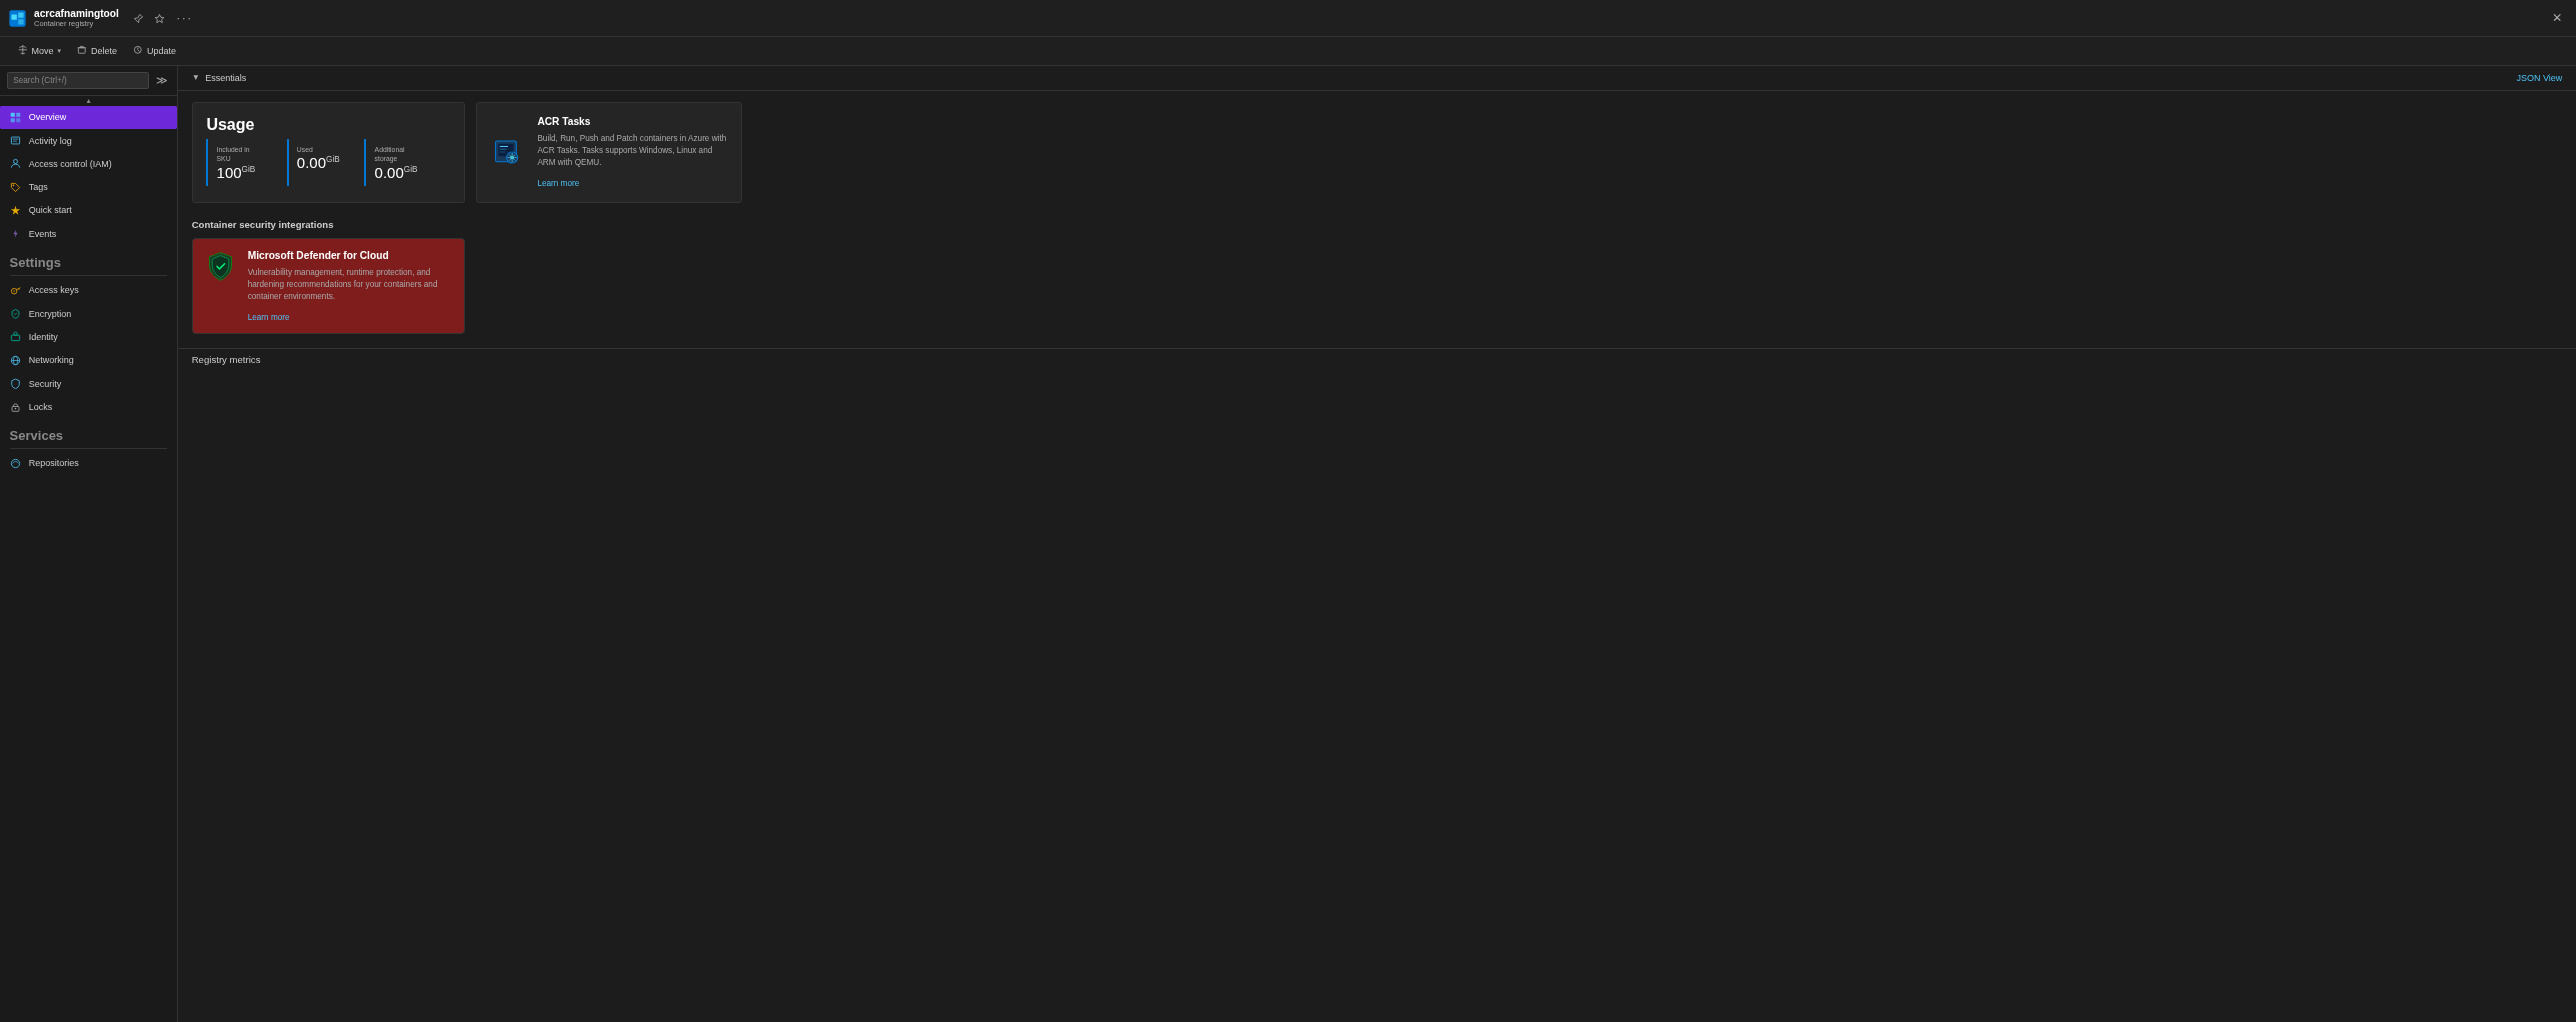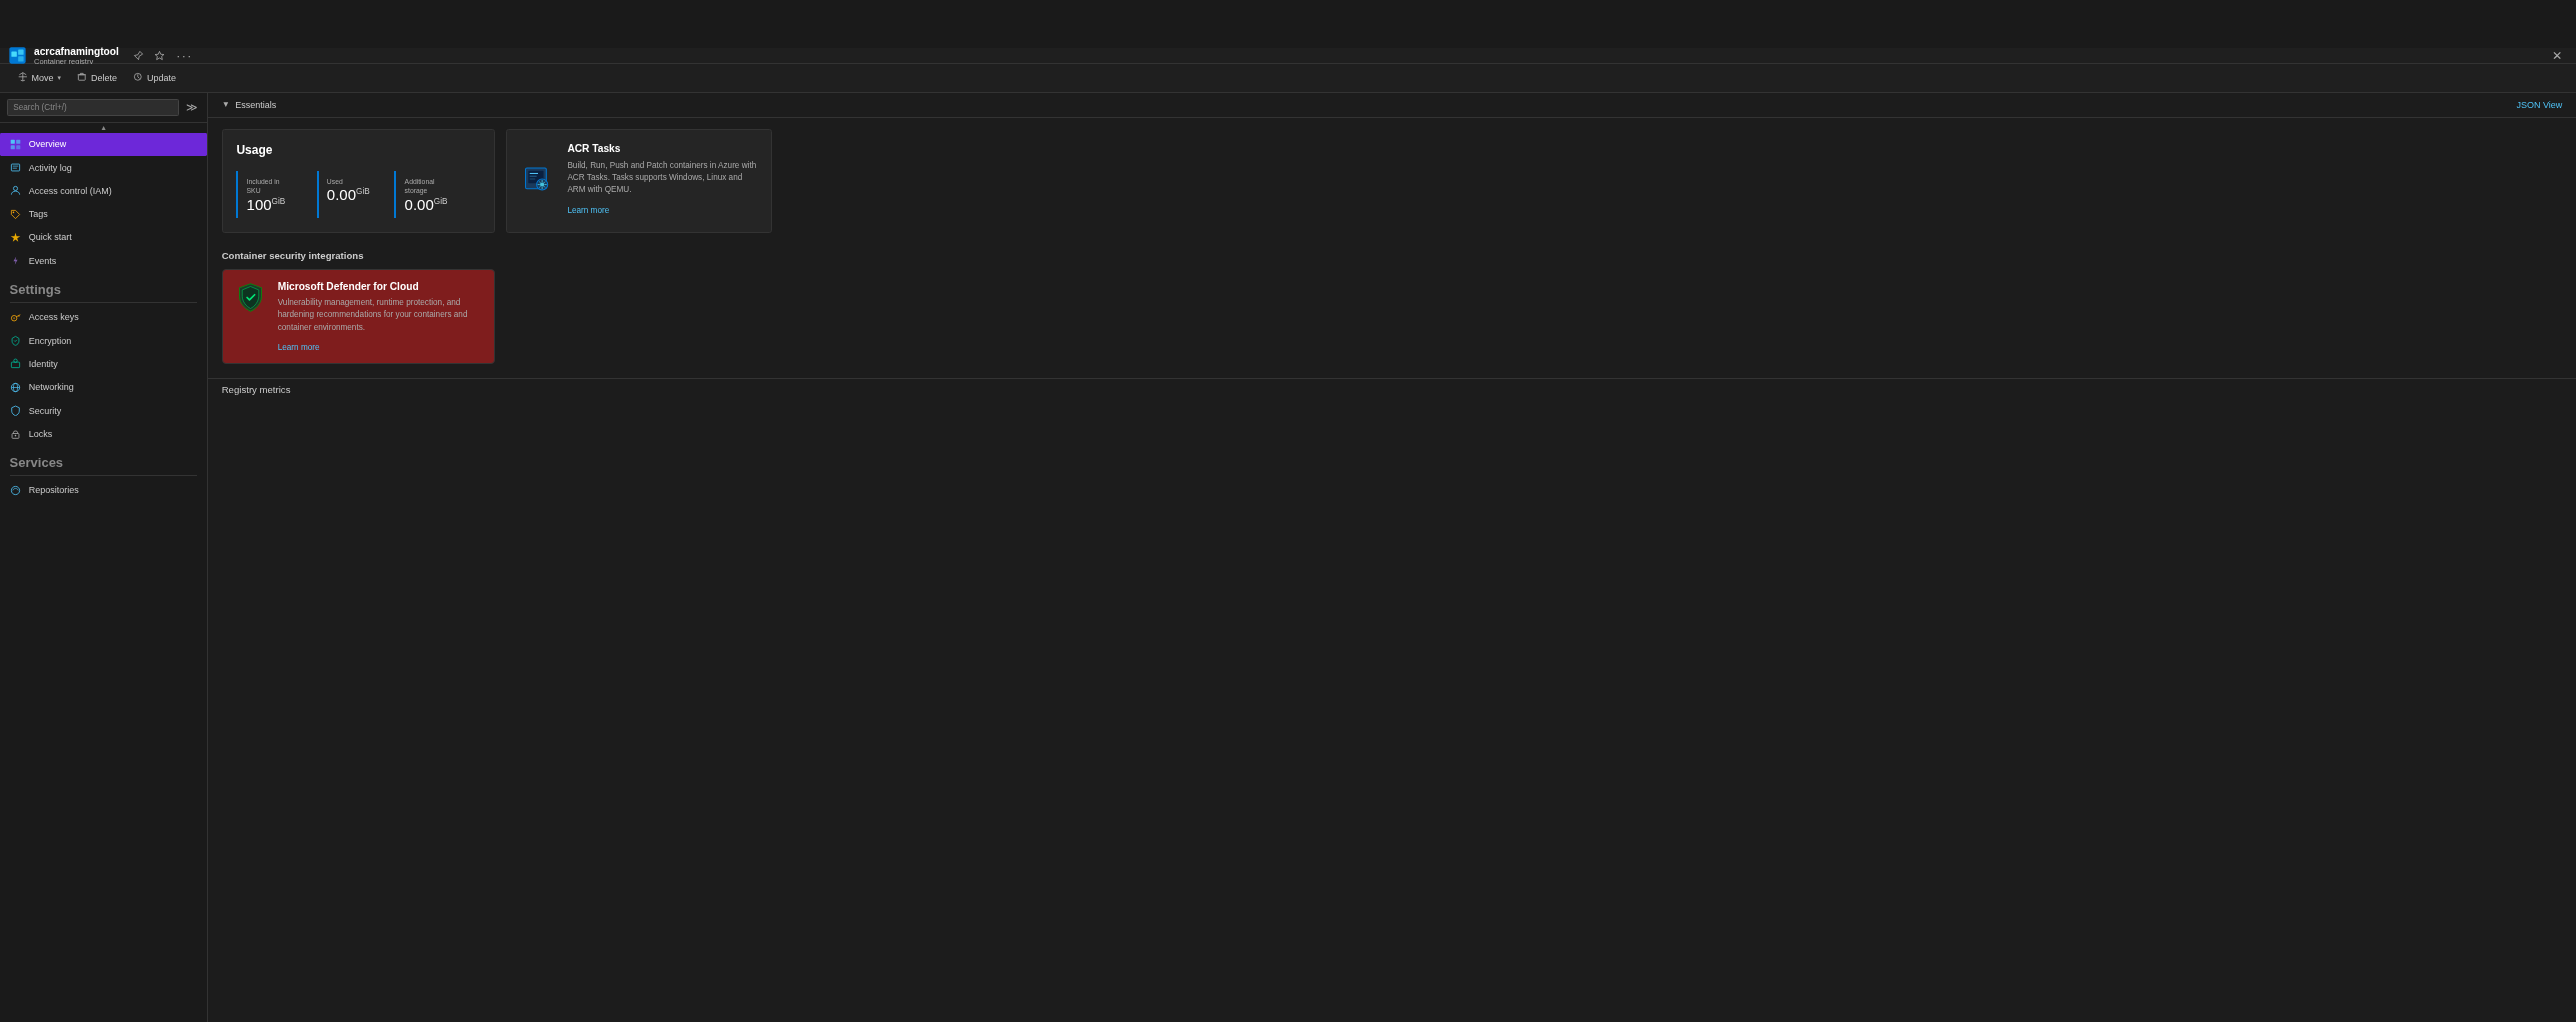--- a/index.html
+++ b/index.html
@@ -14,23 +14,22 @@
       overflow: hidden;
     }
 
     
     .top-bar {
       background: #1f1f1f;
       border-bottom: 0.7px solid #333;
       display: flex;
       align-items: center;
       padding: 0 8.2px;
-      height: 16px;
+      height: 37px;
       flex-shrink: 0;
-      margin-top: 48px;
     }
     .top-bar-logo {
       width: 19px;
       height: 19px;
       margin-right: 6.8px;
       flex-shrink: 0;
     }
     .top-bar-title {
       display: flex;
       flex-direction: column;
@@ -97,21 +96,21 @@
 
     
     .main-layout {
       display: flex;
       flex: 1;
       overflow: hidden;
     }
 
     
     .sidebar {
-      width: 208px;
+      width: 178px;
       background: #1a1a1a;
       border-right: 0.7px solid #333;
       display: flex;
       flex-direction: column;
       overflow-y: auto;
       flex-shrink: 0;
     }
     .sidebar-search {
       padding: 5.5px 6.8px;
       border-bottom: 0.7px solid #333;
@@ -232,24 +231,24 @@
     }
     .usage-card {
       flex: 0 0 273px;
     }
     .acr-card {
       flex: 0 0 266px;
       display: flex;
       flex-direction: column;
     }
     .card-title {
-      font-size: 12px;
+      font-size: 16px;
       font-weight: 600;
       color: #ffffff;
-      margin-bottom: 14px;
+      margin-bottom: 5px;
     }
 
     
     .usage-metrics {
       display: flex;
       gap: 0;
     }
     .usage-metric {
       padding: 5.5px 13.7px 5.5px 8.2px;
       border-left: 2px solid #0078d4;

